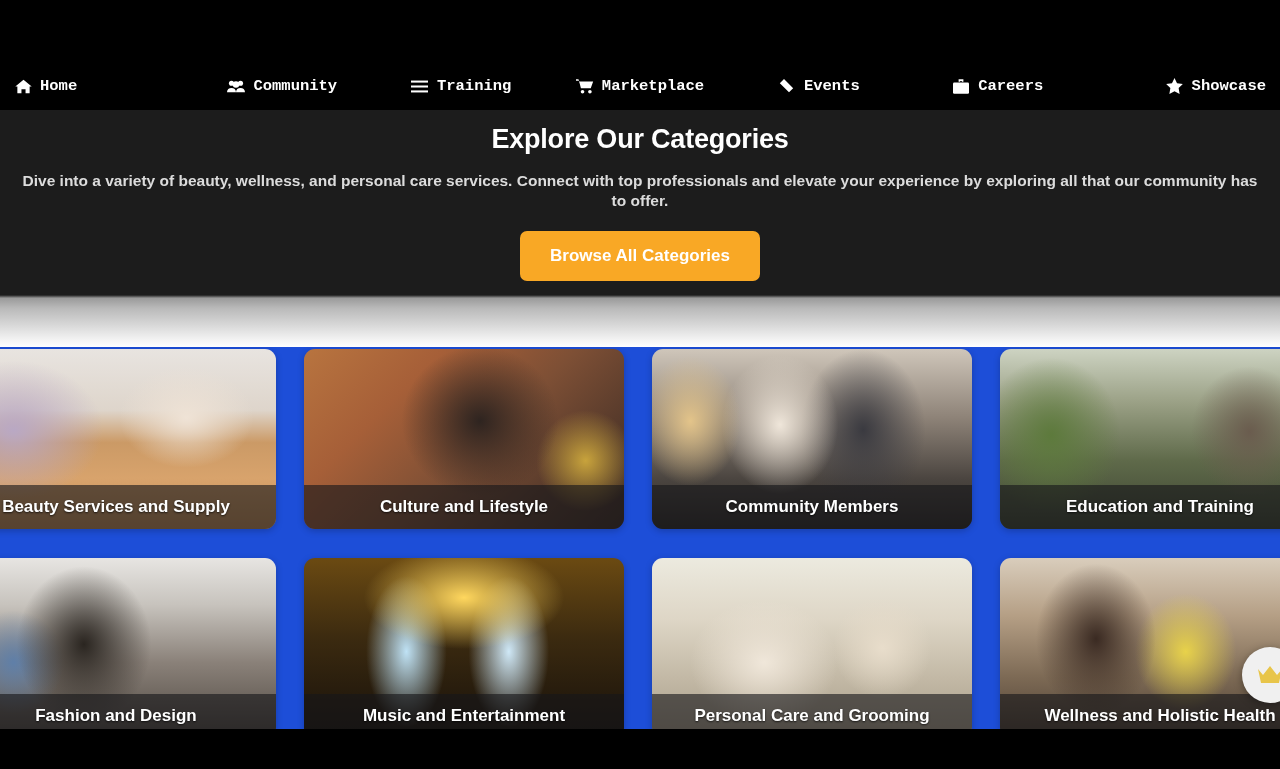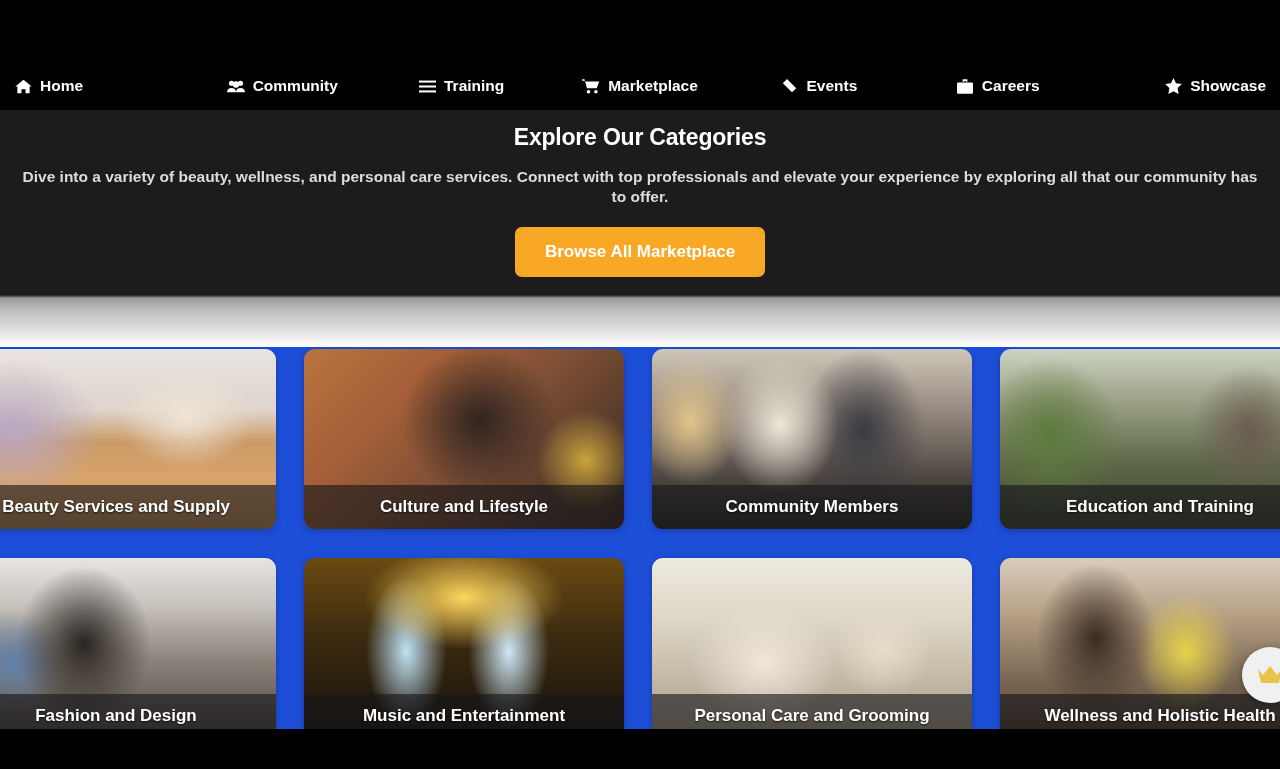--- a/index.html
+++ b/index.html
@@ -19,36 +19,37 @@
     padding:0 14px;
   }
   .nav-item {
     flex:1 1 0;
     display:flex; align-items:center; justify-content:center;
     gap:8px;
     color:#fff;
     font-size:15.5px; font-weight:bold;
     white-space:nowrap;
     cursor:pointer;
+    font-family:Liberation Mono, monospace;
   }
   .nav-item:first-child { justify-content:flex-start; }
   .nav-item:last-child  { justify-content:flex-end; }
   .nav-icon { display:inline-flex; align-items:center; justify-content:center;
               width:18px; height:16px; color:#fff; }
   .nav-icon svg { display:block; fill:#fff; }
 
   
   .hero {
     background:#1c1c1c;
     padding:14px 20px 0;
     text-align:center;
     height:185px;
   }
   .hero-title {
-    color:#fff; font-size:23px; font-weight:bold;
+    color:#fff; font-size:27px; font-weight:bold;
     letter-spacing:-0.2px;
     margin-bottom:16px;
   }
   .hero-desc {
     color:#dcdcdc; font-size:15.5px; font-weight:bold;
     line-height:20px;
     max-width:1266px; margin:8px auto;
   }
   .cta-wrap { margin-top:20px; }
   .cta-btn {
@@ -231,21 +232,21 @@
     </span>
     <span>Showcase</span>
   </div>
 
 </nav>
 
 <section class="hero">
   <h1 class="hero-title">Explore Our Categories</h1>
   <p class="hero-desc">Dive into a variety of beauty, wellness, and personal care services. Connect with top professionals and elevate your experience by exploring all that our community has to offer.</p>
   <div class="cta-wrap">
-    <button class="cta-btn">Browse All Marketplace</button>
+    <button class="cta-btn">Browse All Categories</button>
   </div>
 </section>
 
 <div class="fade"></div>
 
 <section class="cards-section">
   <div class="grid">
 
     <div class="card">
       <div class="card-img ph-salon"></div>

